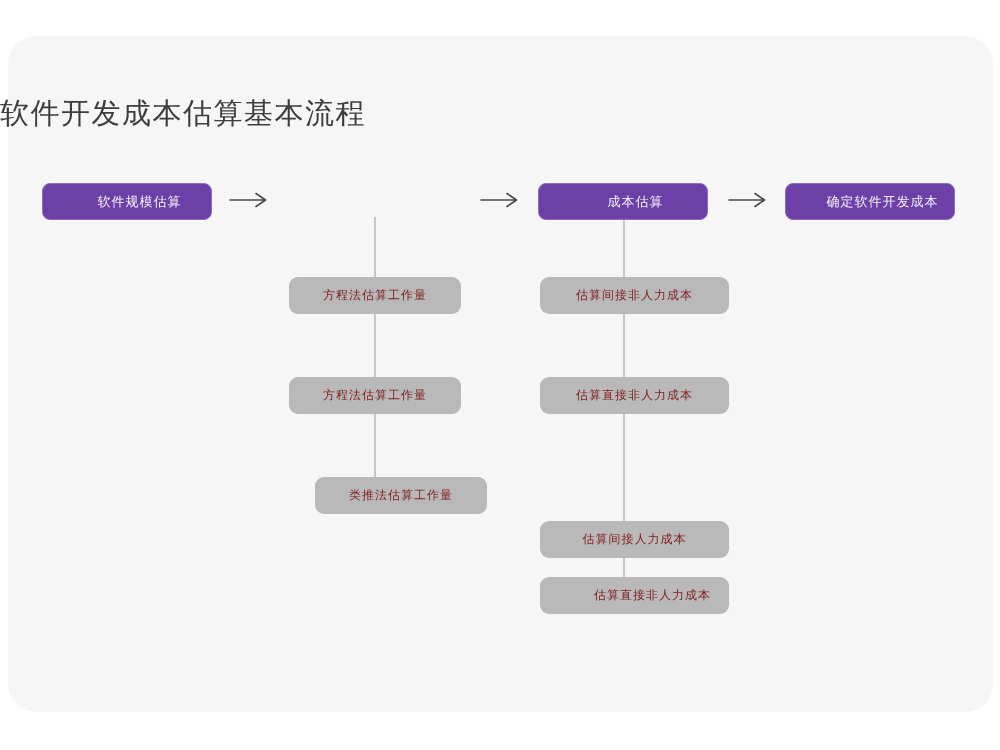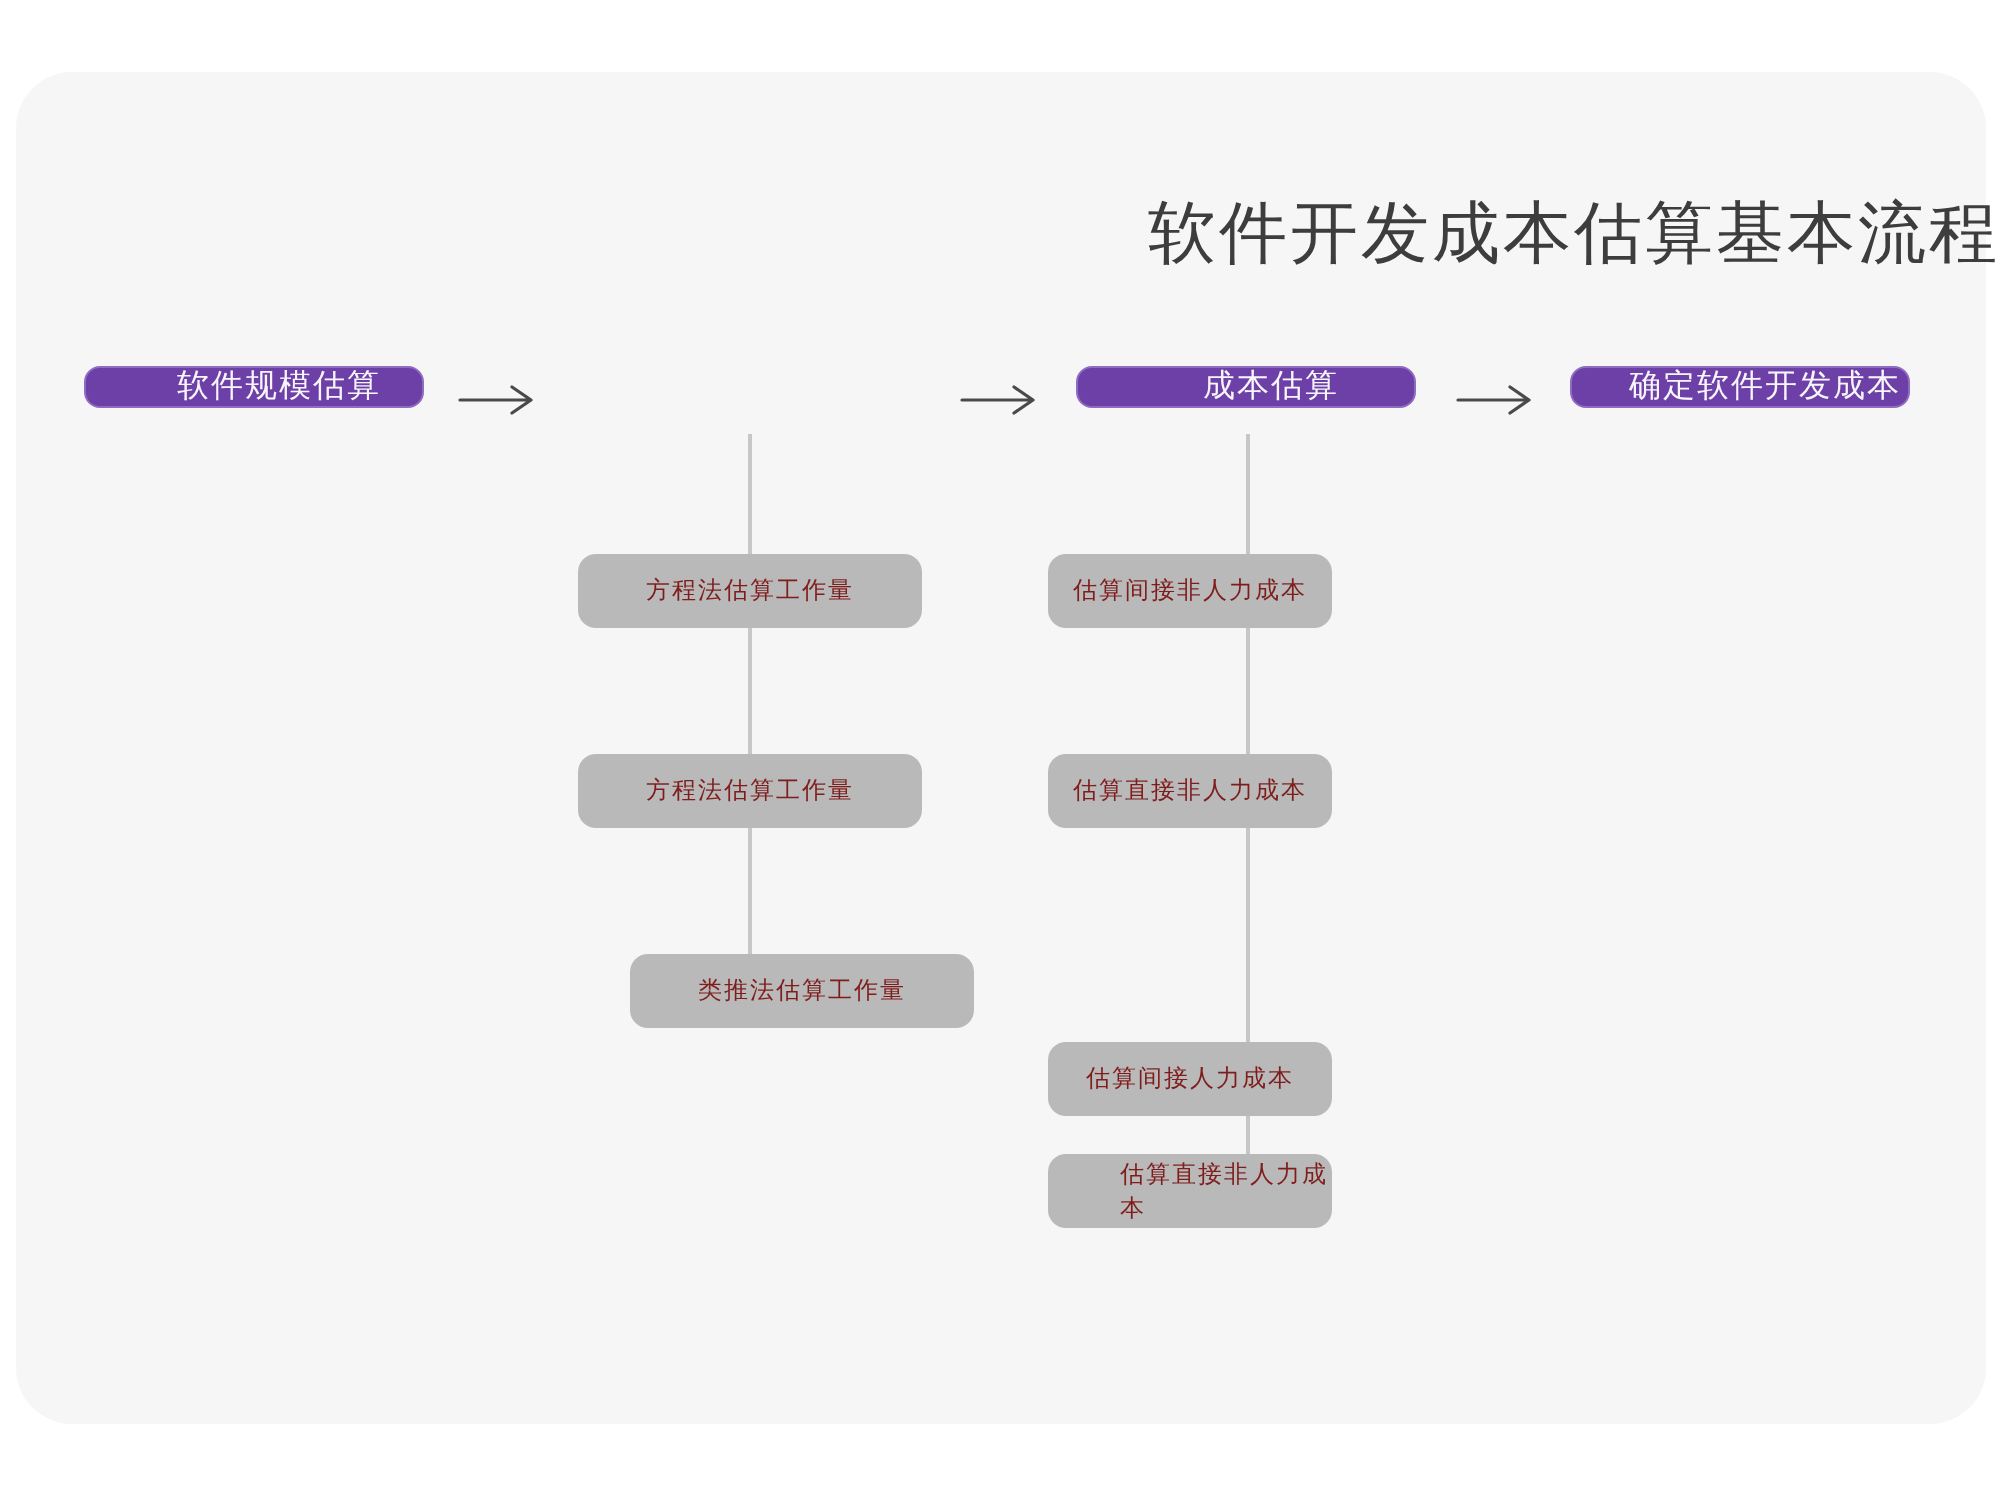--- a/index.html
+++ b/index.html
@@ -13,44 +13,44 @@
     --title-color:#3d3d3d;
     --node-text:#f7f5fa;
   }
   *{margin:0;padding:0;box-sizing:border-box;}
   html,body{width:1000px;height:750px;background:var(--page-bg);
     font-family:"Liberation Sans","DejaVu Sans",sans-serif;overflow:hidden;}
   .stage-area{position:relative;width:1000px;height:750px;}
   .card{position:absolute;left:8px;top:36px;width:985px;height:676px;
     background:var(--card-bg);border-radius:28px;}
   .diagram-title{position:absolute;left:0;top:94px;width:1000px;
-    text-align:right;font-size:34px;letter-spacing:1.5px;
+    text-align:left;font-size:29px;letter-spacing:1.5px;
     color:var(--title-color);font-weight:500;}
-  .stage-node{position:absolute;height:21px;width:170px;
+  .stage-node{position:absolute;height:37px;width:170px;
     background:var(--stage-fill);border:1.5px solid var(--stage-border);
-    border-radius:8px;color:var(--node-text);font-size:16px;
+    border-radius:8px;color:var(--node-text);font-size:13px;
     letter-spacing:1px;display:flex;align-items:center;justify-content:center;
     z-index:2;padding-left:25px;}
   .substep-node{position:absolute;height:37px;
     background:var(--substep-fill);border-radius:9px;color:#7f1d1d;
     font-size:12px;letter-spacing:1px;display:flex;align-items:center;
     justify-content:center;z-index:2;}
   .connector{position:absolute;width:2px;background:var(--connector);z-index:1;}
   .flow-arrow{position:absolute;top:191px;width:42px;height:18px;
     color:var(--arrow);z-index:2;}
   
   #stage-0{left:42px;top:183px;}
   #stage-1{left:290px;top:183px;}
   #stage-2{left:538px;top:183px;}
   #stage-3{left:785px;top:183px;}
   #arrow-0{left:227px;}
   #arrow-1{left:478px;}
   #arrow-2{left:726px;}
   .col-work{left:289px;width:172px;}
-  .col-cost{left:524px;width:142px;}
+  .col-cost{left:540px;width:189px;text-align:center;}
   #work-0{top:277px;} #work-1{top:377px;} #work-2{top:477px;margin-left:26px;}
   #cost-0{top:277px;} #cost-1{top:377px;} #cost-2{top:477px;margin-top:44px;} #cost-3{top:577px;padding-left:36px;}
   #connector-work{left:374px;top:217px;height:262px;}
   #connector-cost{left:623px;top:217px;height:362px;}
 </style>
 </head>
 <body>
 
 <div class="stage-area">
 

